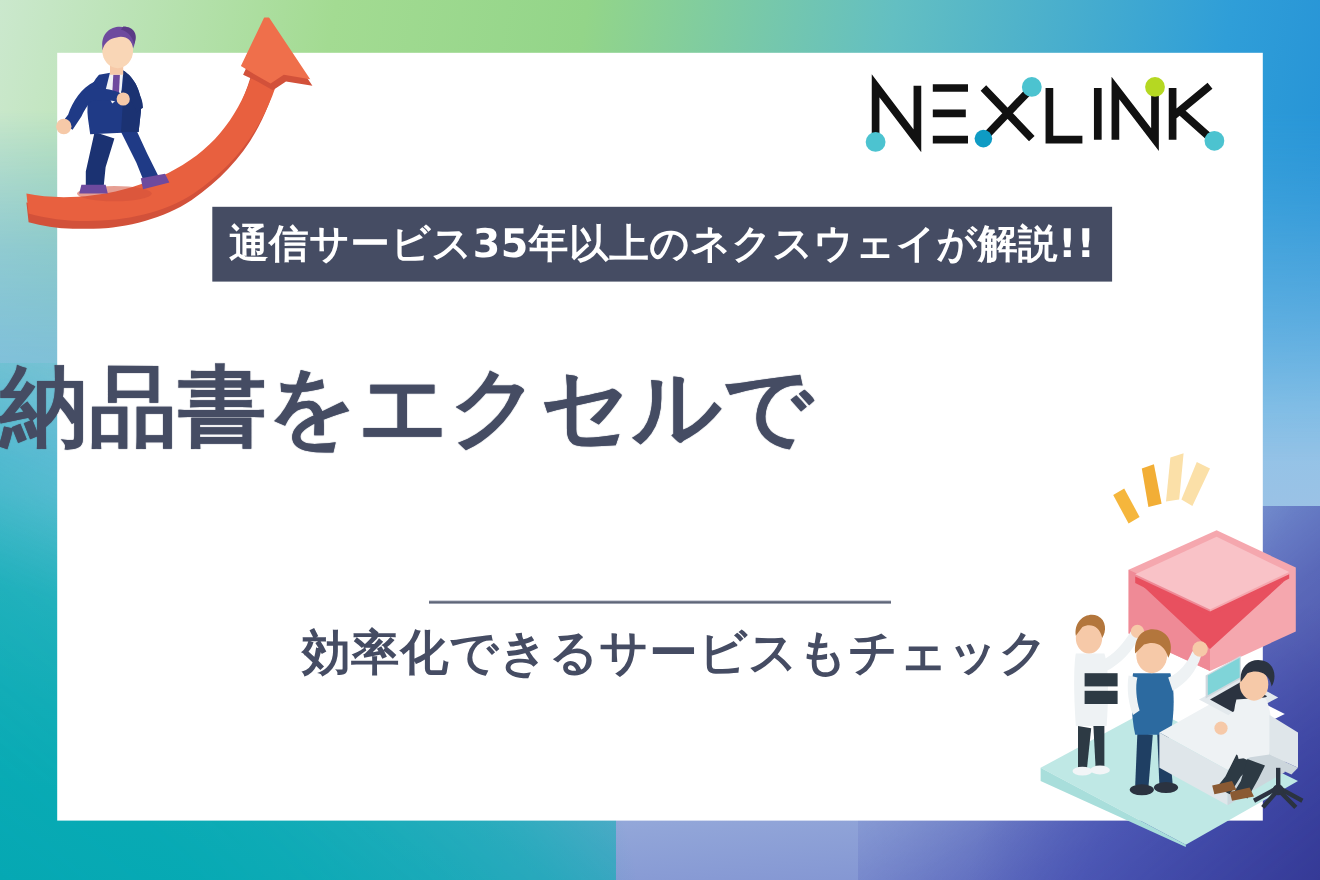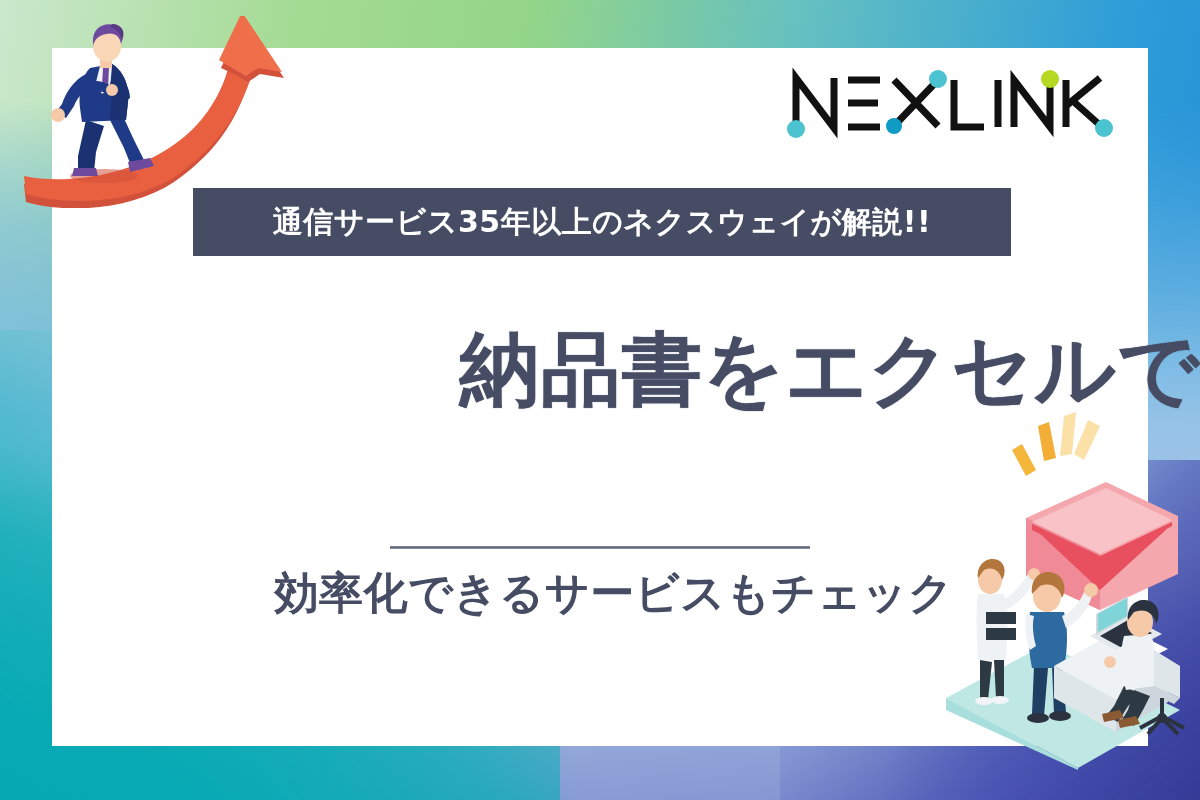--- a/index.html
+++ b/index.html
@@ -61,31 +61,31 @@
 
   
   #banner {
     position:absolute; left:193px; top:188px;
     width:818px; height:68px;
     background:#454c63;
     display:flex; align-items:center; justify-content:center;
   }
   #banner .btext {
     color:#ffffff;
-    font-size:30px;
+    font-size:36px;
     font-weight:700;
     letter-spacing:0.5px;
     white-space:nowrap;
     font-family:"DejaVu Sans","Liberation Sans",sans-serif;
   }
 
   
   #headline {
     position:absolute; left:0; top:326px; width:1200px;
-    text-align:right;
+    text-align:left;
     color:#454c63;
     font-weight:900;
     font-size:80px;
     line-height:1.09;
     letter-spacing:1px;
     font-family:"DejaVu Sans","Liberation Sans",sans-serif;
     text-shadow:0 0 1px #454c63;
   }
   #headline .hl { display:block; }
 

